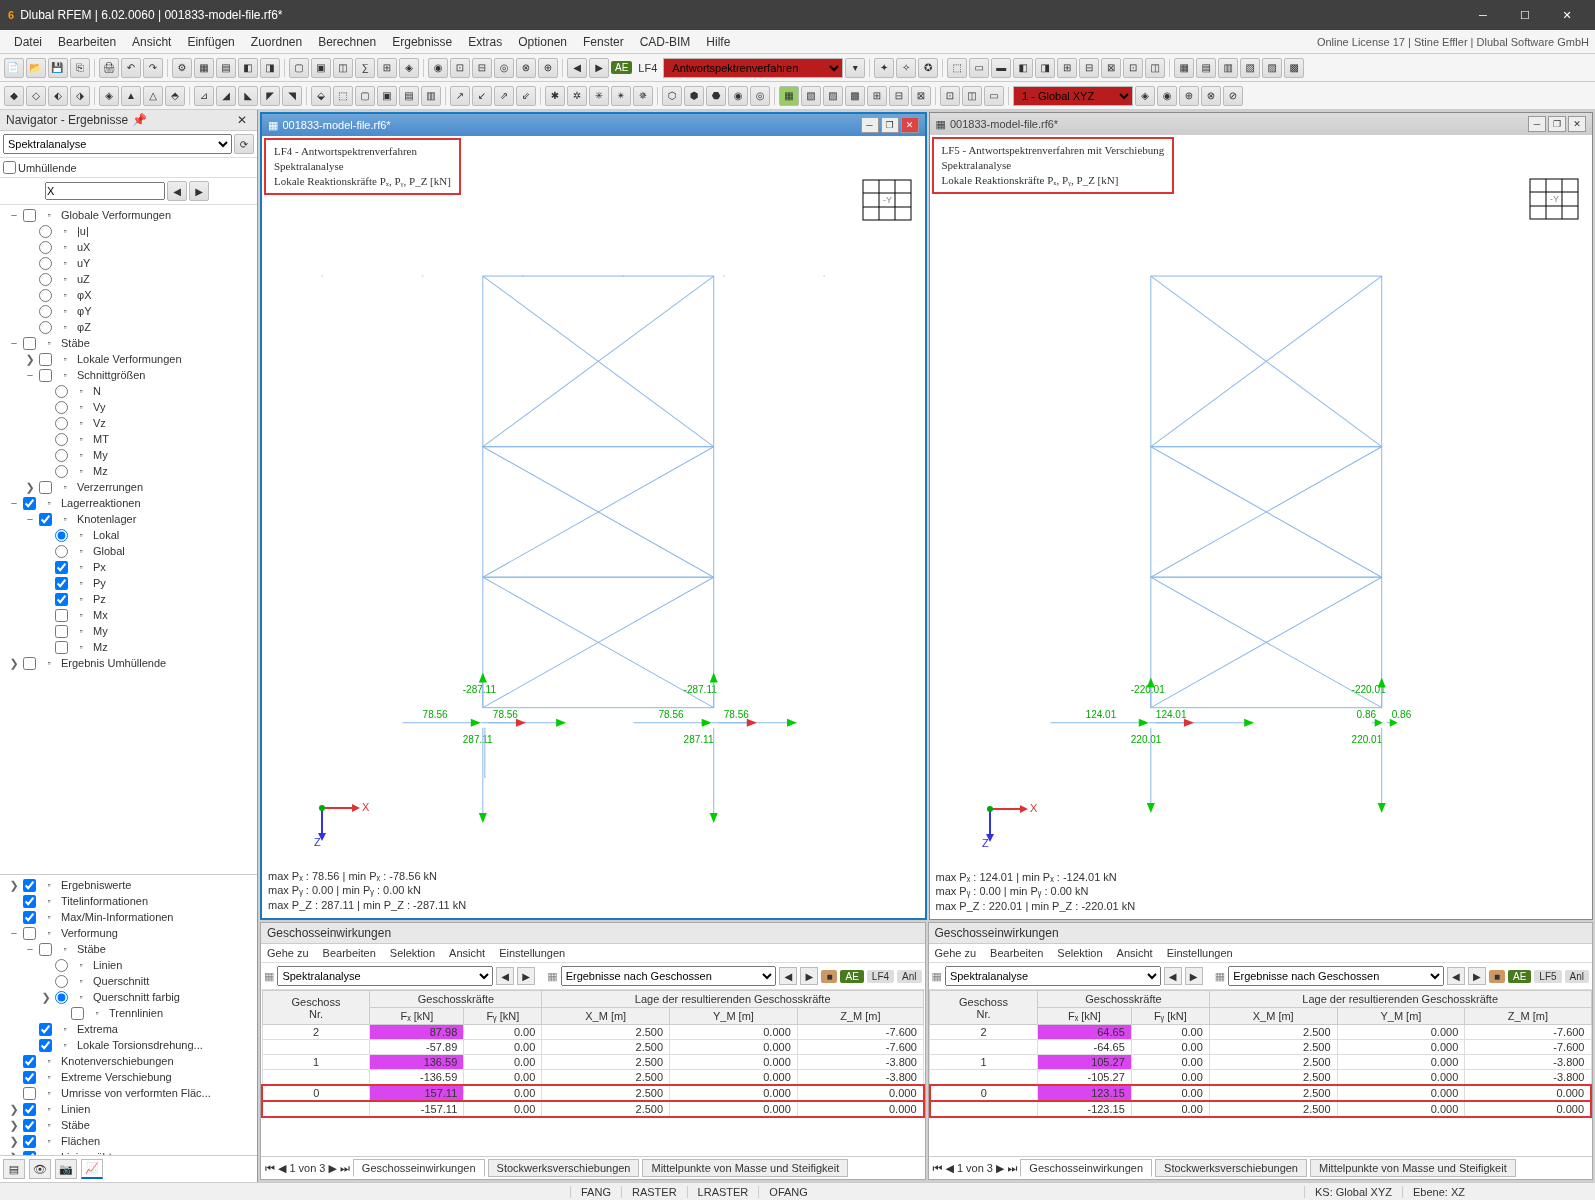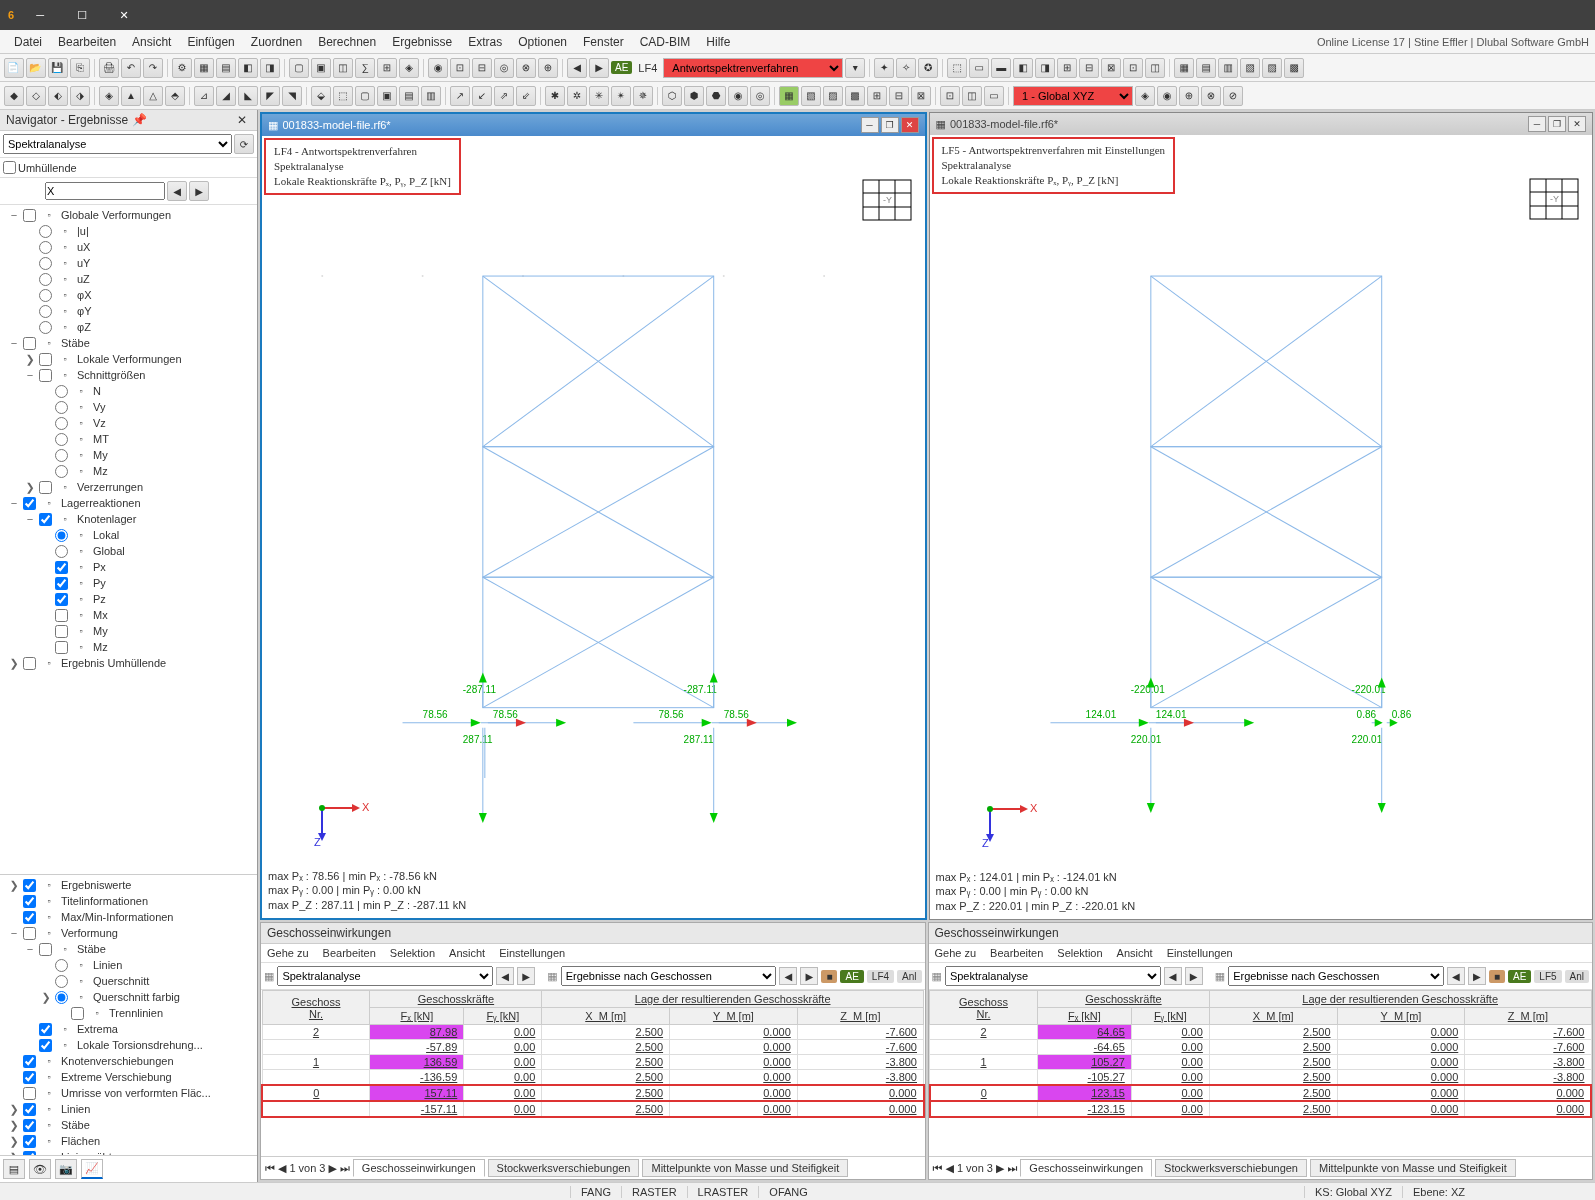--- a/index.html
+++ b/index.html
@@ -9,21 +9,21 @@
 .titlebar .title { flex: 1; font-size: 12px; }
 .titlebar .wbtns { display: flex; gap: 2px; }
 .titlebar .wbtn { width: 40px; height: 28px; display: flex; align-items: center; justify-content: center; color: #fff; }
 .menubar { background: #f5f5f5; border-bottom: 1px solid #ccc; height: 24px; display: flex; align-items: center; padding: 0 6px; font-size: 12px; }
 .menubar .menu { padding: 2px 8px; }
 .menubar .right { margin-left: auto; color: #555; font-size: 11px; }
 .toolbar { background: #f5f5f5; border-bottom: 1px solid #ccc; height: 28px; display: flex; align-items: center; padding: 2px 4px; gap: 2px; overflow: hidden; }
 .tbtn { width: 20px; height: 20px; background: linear-gradient(#eee,#ddd); border: 1px solid #bbb; border-radius: 2px; display: inline-flex; align-items: center; justify-content: center; font-size: 10px; }
 .tsep { width: 1px; height: 18px; background: #ccc; margin: 0 2px; }
 .tbadge { background: #4a7a1e; color: #fff; padding: 1px 4px; font-size: 10px; border-radius: 2px; }
-.tselect { height: 20px; font-size: 11px; border: 1px solid #bbb; padding: 0 4px; background: #ef4444; }
+.tselect { height: 20px; font-size: 11px; border: 1px solid #bbb; padding: 0 4px; background: #b91c1c; }
 .main { display: flex; height: calc(100% - 30px - 24px - 28px - 28px - 18px); }
 .navigator { width: 258px; background: #fff; border-right: 1px solid #999; display: flex; flex-direction: column; }
 .nav-header { background: #e8e8e8; border-bottom: 1px solid #ccc; padding: 3px 6px; display: flex; align-items: center; font-size: 12px; }
 .nav-header .close-x { margin-left: auto; padding: 0 4px; }
 .nav-header .pin { padding: 0 4px; }
 .nav-select-row { padding: 3px; border-bottom: 1px solid #ddd; display: flex; gap: 2px; }
 .nav-select-row select { flex: 1; font-size: 11px; height: 20px; }
 .nav-sub-row { padding: 3px; border-bottom: 1px solid #ddd; display: flex; gap: 2px; align-items: center; }
 .nav-sub-row input[type=text] { width: 120px; height: 18px; font-size: 11px; }
 .tree { flex: 1; overflow: auto; padding: 2px 0; font-size: 11px; }
@@ -56,39 +56,40 @@
 .table-panel { flex: 1; background: #fff; border: 1px solid #aaa; display: flex; flex-direction: column; font-size: 11px; }
 .tp-title { background: #e8e8e8; padding: 3px 6px; border-bottom: 1px solid #ccc; font-size: 12px; }
 .tp-menu { display: flex; gap: 14px; padding: 3px 6px; border-bottom: 1px solid #ddd; color: #333; font-size: 11px; }
 .tp-selects { display: flex; gap: 3px; padding: 3px; border-bottom: 1px solid #ddd; align-items: center; }
 .tp-selects select { flex: 1; font-size: 11px; height: 20px; }
 .tp-selects .nav-btn { width: 18px; height: 18px; border: 1px solid #bbb; background: #eee; display: flex; align-items: center; justify-content: center; font-size: 10px; }
 .tp-selects .badge { padding: 1px 5px; font-size: 10px; border-radius: 2px; }
 .tp-selects .badge.ae { background: #4a7a1e; color: #fff; }
 .tp-selects .badge.lf { background: #ddd; }
 .tgrid { flex: 1; overflow: auto; }
-.tgrid table { border-collapse: collapse; width: 100%; font-size: 11px; text-decoration: underline; }
+.tgrid table { border-collapse: collapse; width: 100%; font-size: 11px; }
 .tgrid th { background: #f0f0f0; border: 1px solid #ccc; padding: 2px 4px; font-weight: normal; text-align: center; }
 .tgrid td { border: 1px solid #ddd; padding: 1px 6px; text-align: right; }
 .tgrid td.c { text-align: center; }
 .tgrid .hl-red { border: 2px solid #d33; }
 .tgrid .val-pos { background: #d946ef; }
 .tp-footer { border-top: 1px solid #ccc; padding: 2px 4px; display: flex; align-items: center; gap: 3px; font-size: 11px; }
 .tp-footer .tab { padding: 2px 8px; border: 1px solid #bbb; background: #eee; }
 .tp-footer .tab.active { background: #fff; border-bottom-color: #fff; }
 .statusbar { height: 18px; background: #f0f0f0; border-top: 1px solid #ccc; display: flex; align-items: center; font-size: 11px; }
 .statusbar .sseg { padding: 0 10px; border-left: 1px solid #ccc; }
 .structure-svg line { stroke: #8bb8e8; stroke-width: 1; }
 .structure-svg text { font-size: 10px; }
 </style>
 </head>
 <body>
 
 <div class="titlebar">
   <span class="logo">6</span>
+  <span class="title">Dlubal RFEM | 6.02.0060 | 001833-model-file.rf6*</span>
   <div class="wbtns">
     <div class="wbtn">─</div>
     <div class="wbtn">☐</div>
     <div class="wbtn">✕</div>
   </div>
 </div>
 
 <div class="menubar">
   <span class="menu">Datei</span>
   <span class="menu">Bearbeiten</span>
@@ -697,21 +698,21 @@
           <span class="vicon">▦</span>
           <span>001833-model-file.rf6*</span>
           <div class="vbtns">
             <span class="vbtn">─</span>
             <span class="vbtn">❐</span>
             <span class="vbtn">✕</span>
           </div>
         </div>
         <div class="canvas">
           <div class="info-box">
-            <div>LF5 - Antwortspektrenverfahren mit Einstellungen</div>
+            <div>LF5 - Antwortspektrenverfahren mit Verschiebung</div>
             <div>Spektralanalyse</div>
             <div>Lokale Reaktionskräfte Pₓ, Pᵧ, P_Z [kN]</div>
           </div>
           <svg class="orientation" viewBox="0 0 56 48">
             <rect x="4" y="4" width="48" height="40"></rect>
               <line x1="20" y1="4" x2="20" y2="44" stroke="#000"></line>
               <line x1="36" y1="4" x2="36" y2="44" stroke="#000"></line>
               <line x1="4" y1="17" x2="52" y2="17" stroke="#000"></line>
               <line x1="4" y1="31" x2="52" y2="31" stroke="#000"></line>
             <text x="24" y="27">-Y</text>

